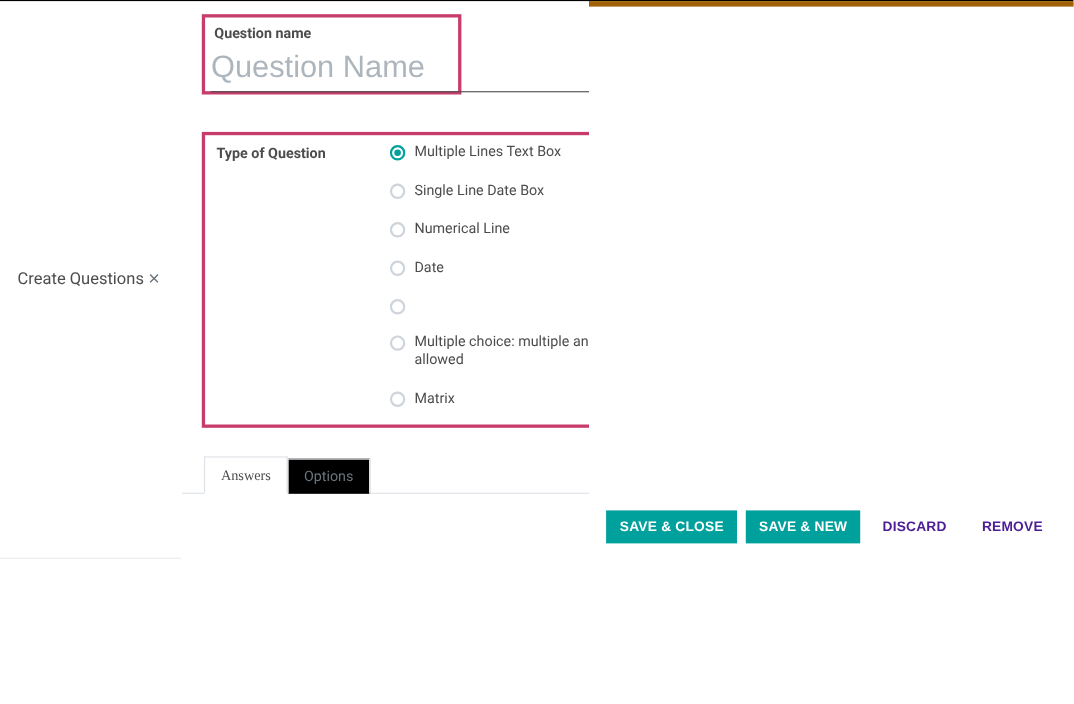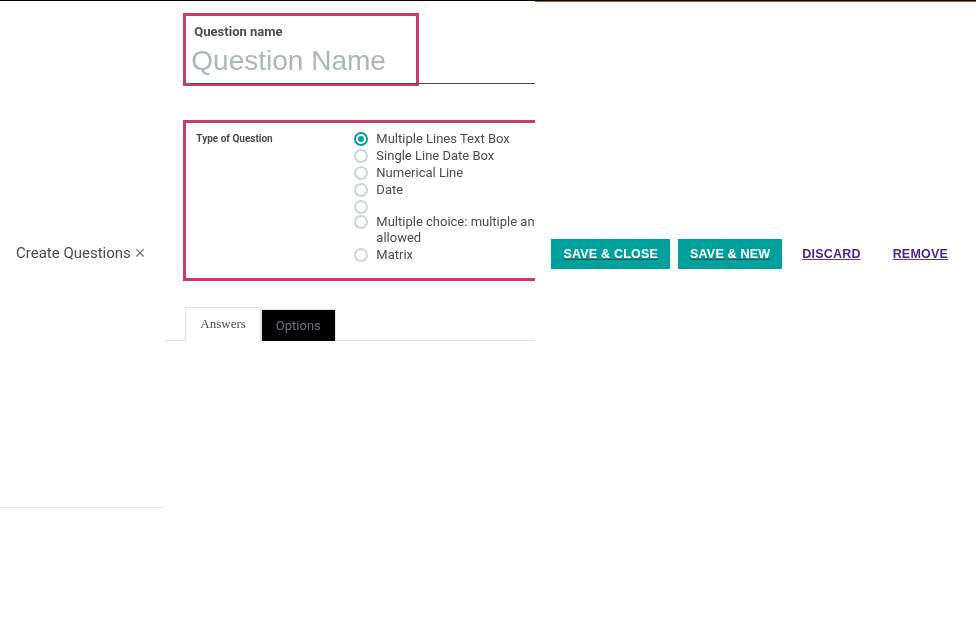--- a/index.html
+++ b/index.html
@@ -7,40 +7,40 @@
   .modal { width: 976px; height: 508px; border-top: 1px solid #000; display: flex; flex-direction: row; position: relative; }
   .modal-header { display: flex; justify-content: space-between; align-items: center; padding: 12px 16px 14px 16px; border-bottom: 1px solid #e9ecef; }
   .modal-title { font-size: 15px; font-weight: 400; color: #4c4c4c; }
   .close-btn { background: none; border: none; font-size: 18px; color: #6c757d; cursor: pointer; padding: 0 4px; line-height: 1; }
   .modal-body { flex: 1; padding: 0 0 12px 12px; overflow: auto; }
   .hl-box1 { border: 3px solid #c73c6b; padding: 8px 8px 4px 8px; margin: 12px 0 0 6px; width: 236px; }
   .field-label { font-size: 13px; font-weight: 700; color: #4c4c4c; display: block; margin-bottom: 4px; }
   .question-input { width: 652px; border: none; border-bottom: 1px solid #4c4c4c; font-size: 28px; padding: 2px 0 6px 0; outline: none; background: transparent; color: #4c4c4c; }
   .question-input::placeholder { color: #adb5bd; }
   .hl-box2 { border: 3px solid #c73c6b; margin: 34px 6px 24px 6px; padding: 8px 10px 14px 10px; display: flex; gap: 20px; width: 792px; }
-  .type-col-label { width: 138px; font-size: 10px; font-weight: 700; color: #4c4c4c; padding-top: 2px; }
-  .type-col-opts { width: 230px; display: flex; flex-direction: column; gap: 0; }
+  .type-col-label { width: 138px; font-size: 13px; font-weight: 700; color: #4c4c4c; padding-top: 2px; }
+  .type-col-opts { width: 230px; display: flex; flex-direction: column; gap: 18px; }
   .radio-row { display: flex; align-items: flex-start; gap: 8px; font-size: 13px; color: #4c4c4c; cursor: pointer; }
   .radio-dot { width: 14px; height: 14px; border: 2px solid #ced4da; border-radius: 50%; display: inline-flex; align-items: center; justify-content: center; flex-shrink: 0; margin-top: 1px; }
   .radio-dot.selected { border-color: #00a09d; }
   .radio-dot.selected::after { content: ""; width: 6px; height: 6px; background: #00a09d; border-radius: 50%; display: block; }
   .radio-label { line-height: 1.3; }
   .type-col-preview { flex: 1; display: flex; justify-content: flex-end; padding-right: 4px; }
   .preview-box { width: 200px; height: 74px; border: 1px solid #ced4da; display: flex; align-items: center; justify-content: center; }
   .preview-lines { display: flex; flex-direction: column; gap: 5px; }
   .preview-lines span { display: block; height: 5px; background: #ced4da; border-radius: 2px; }
   .preview-lines span:nth-child(1) { width: 44px; }
   .preview-lines span:nth-child(2) { width: 56px; }
   .preview-lines span:nth-child(3) { width: 56px; }
   .preview-lines span:nth-child(4) { width: 38px; }
   .tabs-row { display:flex; border-bottom:1px solid #dee2e6; margin:0 -12px; padding-left:20px; height:36px; align-items:flex-end; }
   .tab-item { padding:8px 14px; font-size:13px; border:1px solid #dee2e6; border-bottom:none; margin-right:0px; cursor:pointer; background:#fff; position:relative; bottom:-1px; }
   .tab-item.active { color:#4c4c4c; border-bottom:1px solid #fff; z-index:2;font-family:Liberation Serif, serif; }
   .tab-item.inactive { color:#6c757d; border-color:#dee2e6; background:#000000; }
-  .modal-footer { border-top: 1px solid #a16207; padding: 12px 16px 14px 16px; display: flex; gap: 8px; align-items: center; text-decoration: underline; }
+  .modal-footer { border-top: 5px solid #a16207; padding: 12px 16px 14px 16px; display: flex; gap: 8px; align-items: flex-end; }
   .btn { font-size: 12.5px; font-weight: 700; letter-spacing: 0.2px; padding: 8px 12px; border: none; cursor: pointer; text-transform: uppercase; }
   .btn-primary { background: #00a09d; color: #fff; }
   .btn-link { background: transparent; color: #4c1d95; }
 </style>
 </head>
 <body>
 
 <div class="modal">
 
   <div class="modal-header">

